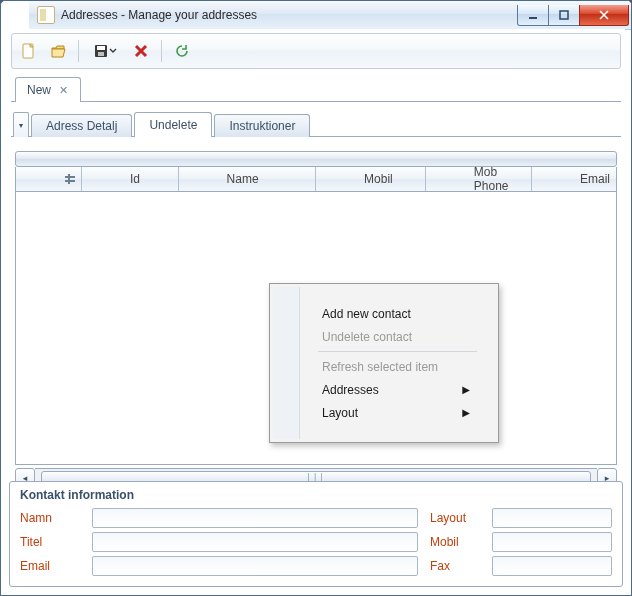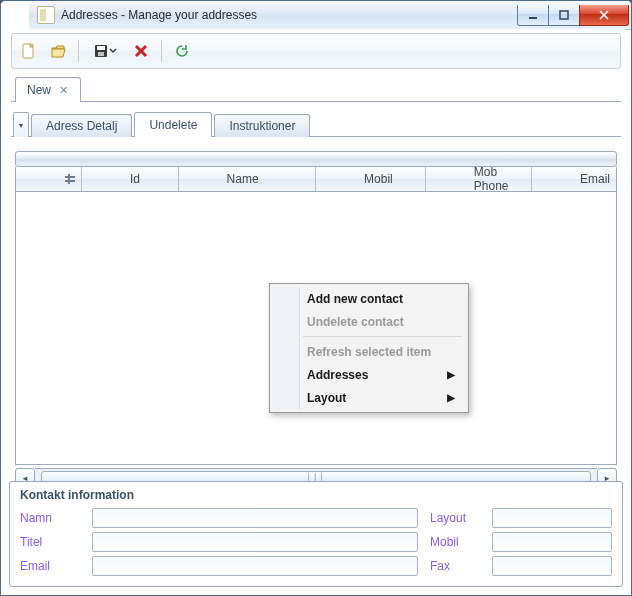--- a/index.html
+++ b/index.html
@@ -40,24 +40,24 @@
   .grid-body{height:272px;border:1px solid #9aaabf;border-top:none;background:#fff;position:relative;}
   
   .hscroll{height:18px;margin:4px 8px 0 8px;display:flex;align-items:center;}
   .sc-btn{width:18px;height:18px;border:1px solid #9aaabf;border-radius:3px;background:linear-gradient(#fdfefe,#e7eef6);display:flex;align-items:center;justify-content:center;color:#3b5168;font-size:9px;}
   .sc-track{flex:1;height:18px;border:1px solid #9aaabf;border-left:none;border-right:none;background:#eef2f7;position:relative;}
   .sc-thumb{position:absolute;left:6px;right:6px;top:2px;bottom:2px;border:1px solid #9aaabf;border-radius:3px;background:linear-gradient(#fdfefe,#dbe5f0);display:flex;align-items:center;justify-content:center;color:#7d92a8;font-size:9px;letter-spacing:1px;}
   
   .bottom-panel{position:absolute;left:2px;right:2px;bottom:2px;border:1px solid #9aaabf;border-radius:3px;padding:6px 10px 10px 10px;background:#fff;}
   .bp-title{font-weight:bold;color:#3b5168;margin-bottom:6px;}
   .bp-grid{display:grid;grid-template-columns:60px 1fr 50px 120px;column-gap:12px;row-gap:4px;align-items:center;}
-  .bp-label{color:#8b5cf6;}
+  .bp-label{color:#c2410c;}
   .bp-input{height:18px;border:1px solid #a9b6c5;background:linear-gradient(#f5f8fb,#fff);border-radius:2px;}
   
-  .ctx{position:absolute;left:262px;top:254px;width:192px;background:#f3f3f3;border:1px solid #9a9a9a;box-shadow:2px 3px 6px rgba(0,0,0,.25);padding:3px;z-index:50;font-weight:bold;}
+  .ctx{position:absolute;left:262px;top:254px;width:192px;background:#f3f3f3;border:1px solid #9a9a9a;box-shadow:2px 3px 6px rgba(0,0,0,.25);padding:18px;z-index:50;}
   .ctx .gutter{position:absolute;left:3px;top:3px;bottom:3px;width:26px;background:#eef1f5;border-right:1px solid #d7dde4;}
   .ctx-item{position:relative;height:23px;display:flex;align-items:center;padding-left:34px;padding-right:10px;color:#1a1a1a;}
   .ctx-item.disabled{color:#9a9a9a;}
   .ctx-sep{position:relative;height:1px;margin:3px 3px 3px 30px;background:#d2d7de;}
   .ctx-item .sub{margin-left:auto;color:#1a1a1a;font-size:10px;}
 </style>
 </head>
 <body>
 
 <div class="window">

